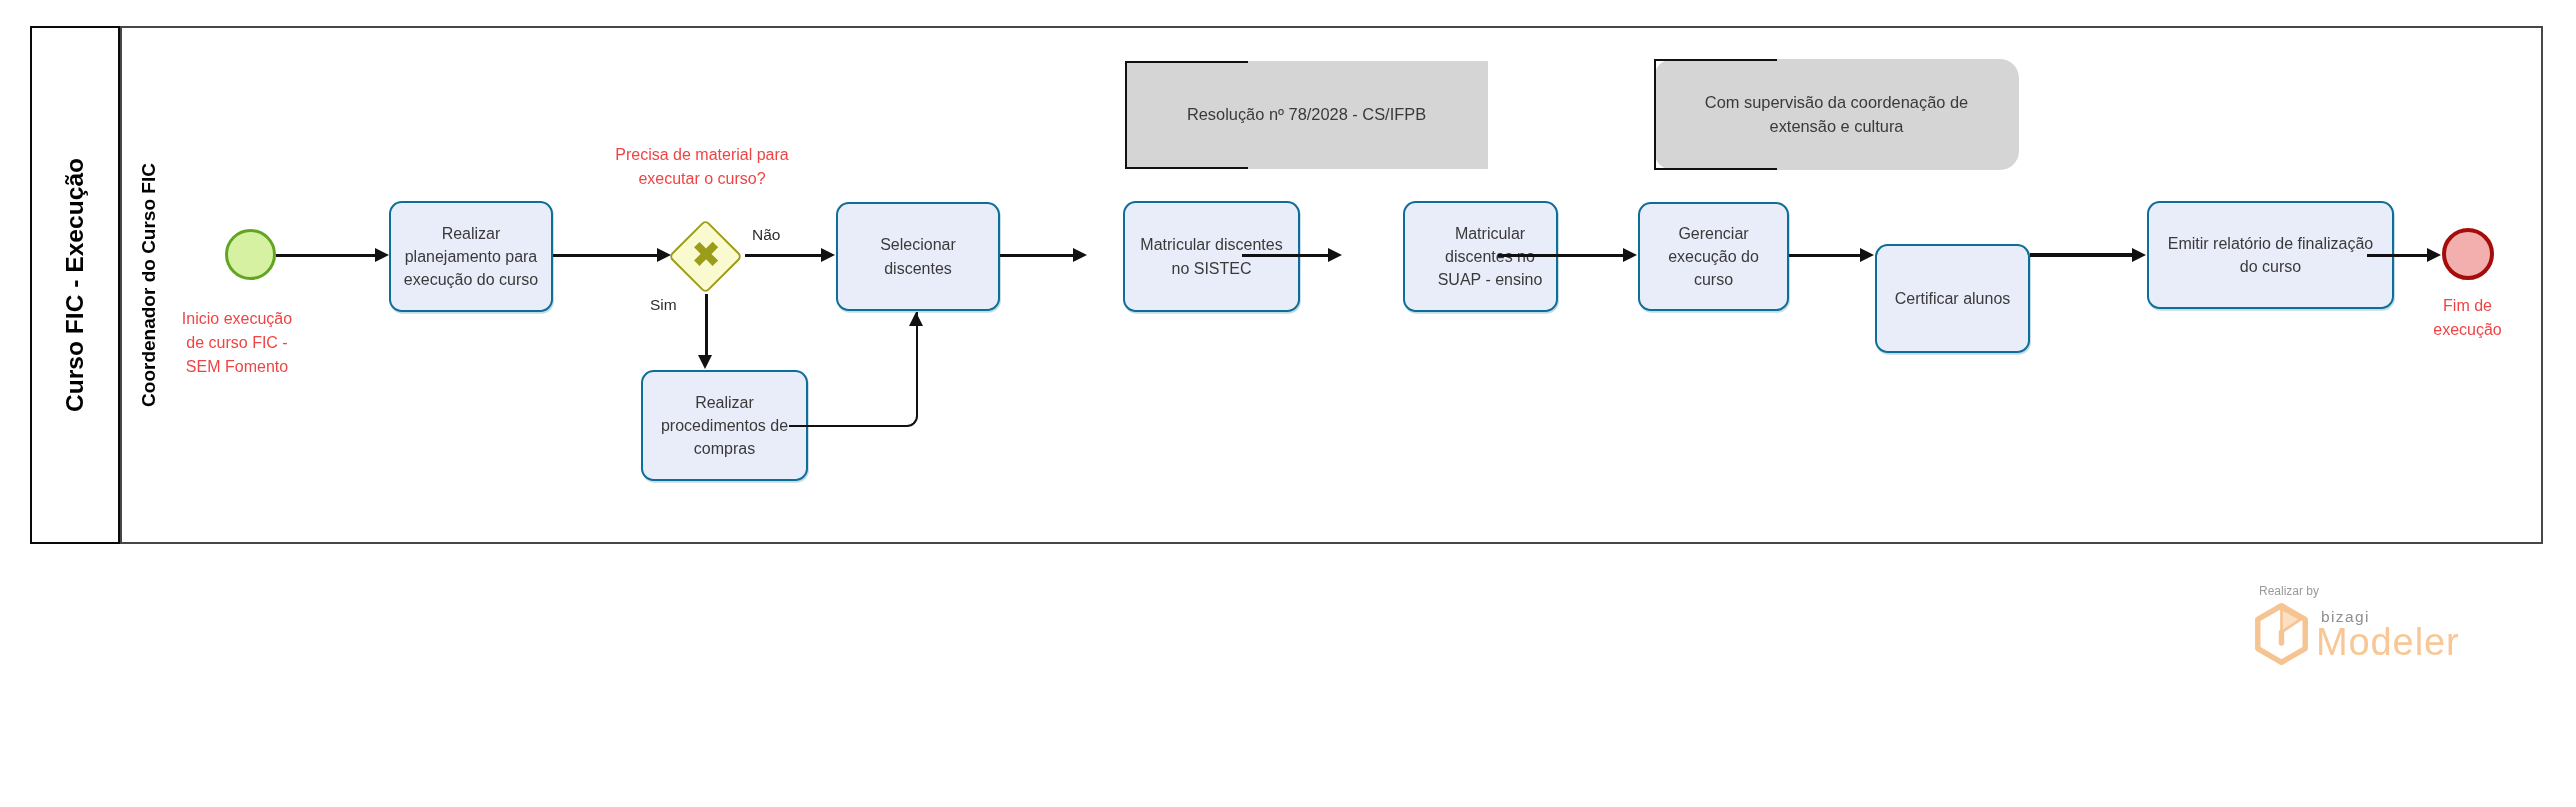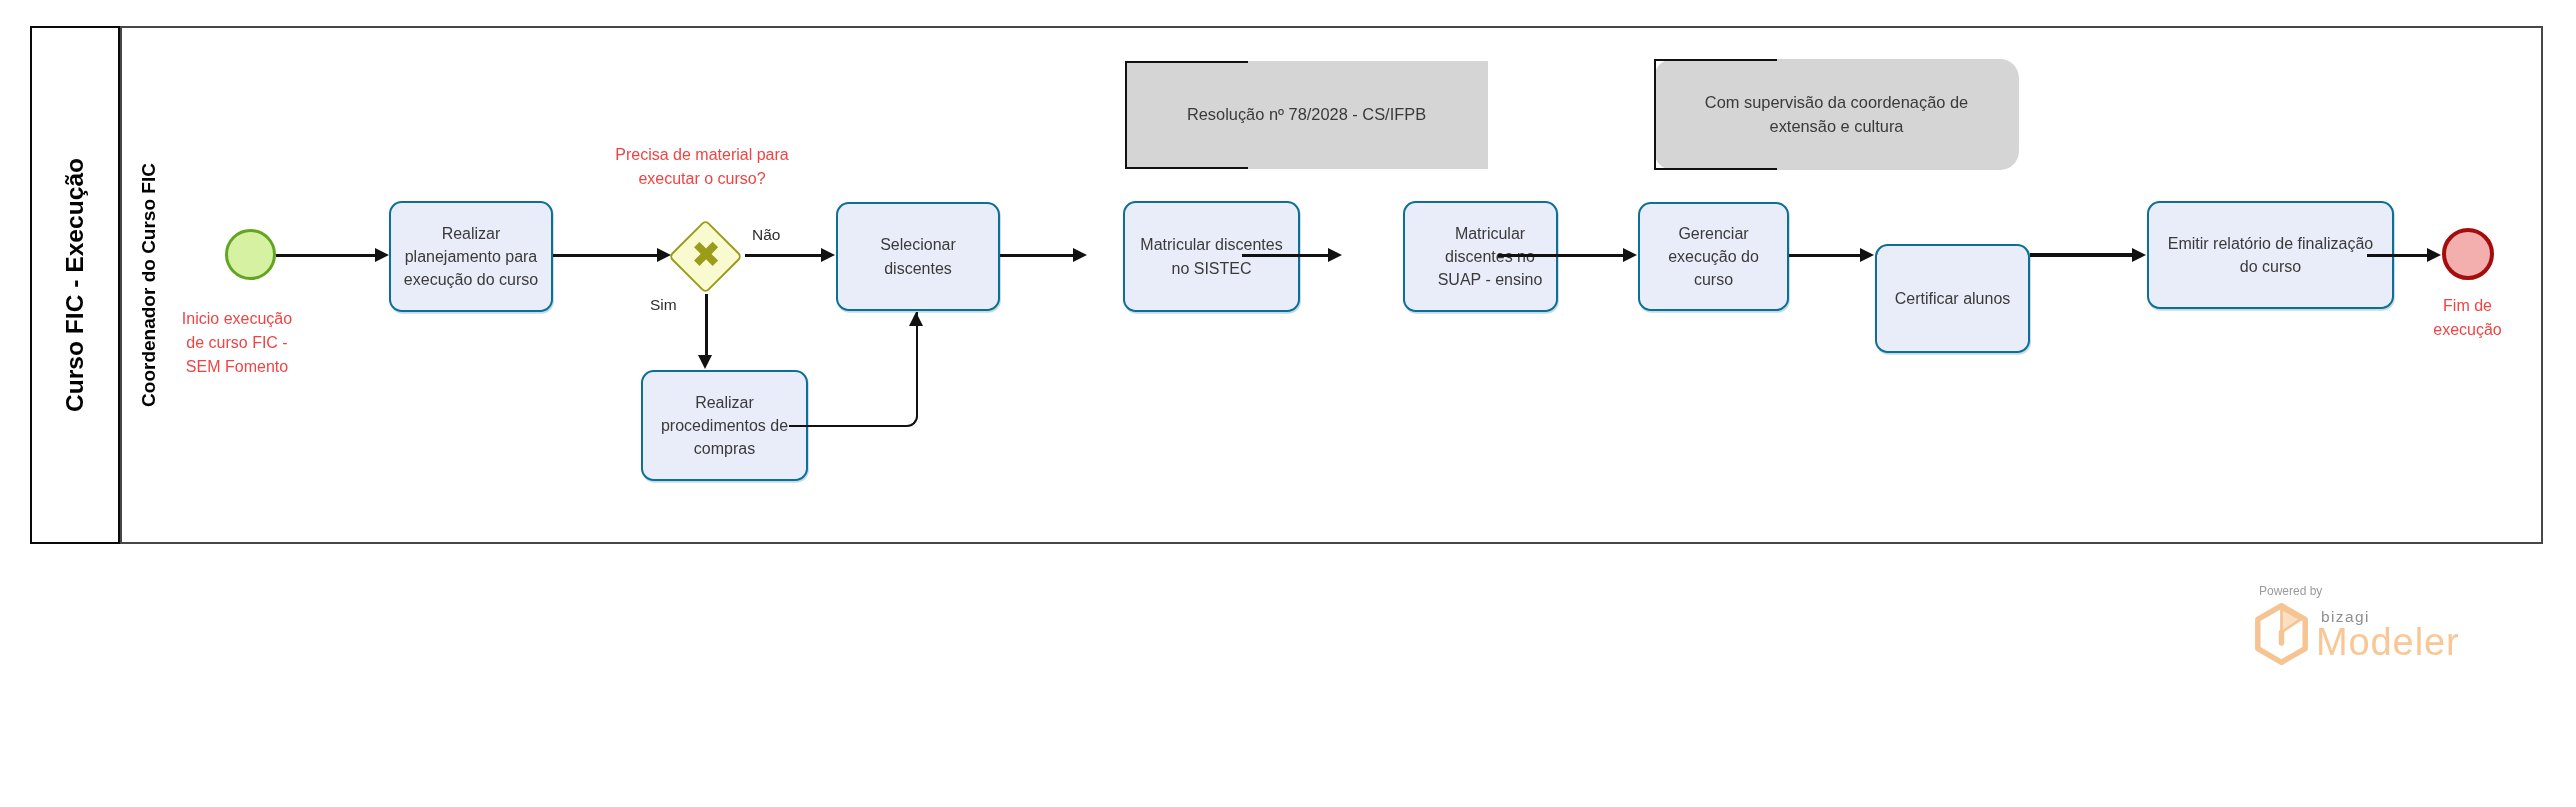--- a/index.html
+++ b/index.html
@@ -133,21 +133,21 @@
 
   <div class="hline" style="left:1789px; top:254px; width:73px;"></div>
   <div class="arr-r" style="left:1860px; top:248px;"></div>
 
   <div class="hline" style="left:2030px; top:253px; width:104px; height:3.6px;"></div>
   <div class="arr-r" style="left:2132px; top:248px;"></div>
 
   <div class="hline" style="left:2367px; top:254px; width:62px;"></div>
   <div class="arr-r" style="left:2427px; top:248px;"></div>
 
-  <div class="powered-by">Powered by</div>
+  <div class="powered-by">Realizar by</div>
   <div class="brand-hex">
     <svg width="53" height="62" viewBox="0 0 58 68">
       <polygon points="29,3 55,18 55,50 29,65 3,50 3,18" fill="none" stroke="#F6C493" stroke-width="6" stroke-linejoin="round"></polygon>
       <polygon points="29,6 50,18 29,32" fill="#FAE0C3" stroke="#F6C493" stroke-width="3" stroke-linejoin="round"></polygon>
       <polyline points="29,32 29,44" fill="none" stroke="#F6C493" stroke-width="6" stroke-linecap="round"></polyline>
     </svg>
   </div>
   <div class="brand-bizagi">bizagi</div>
   <div class="brand-modeler">Modeler</div>
 

